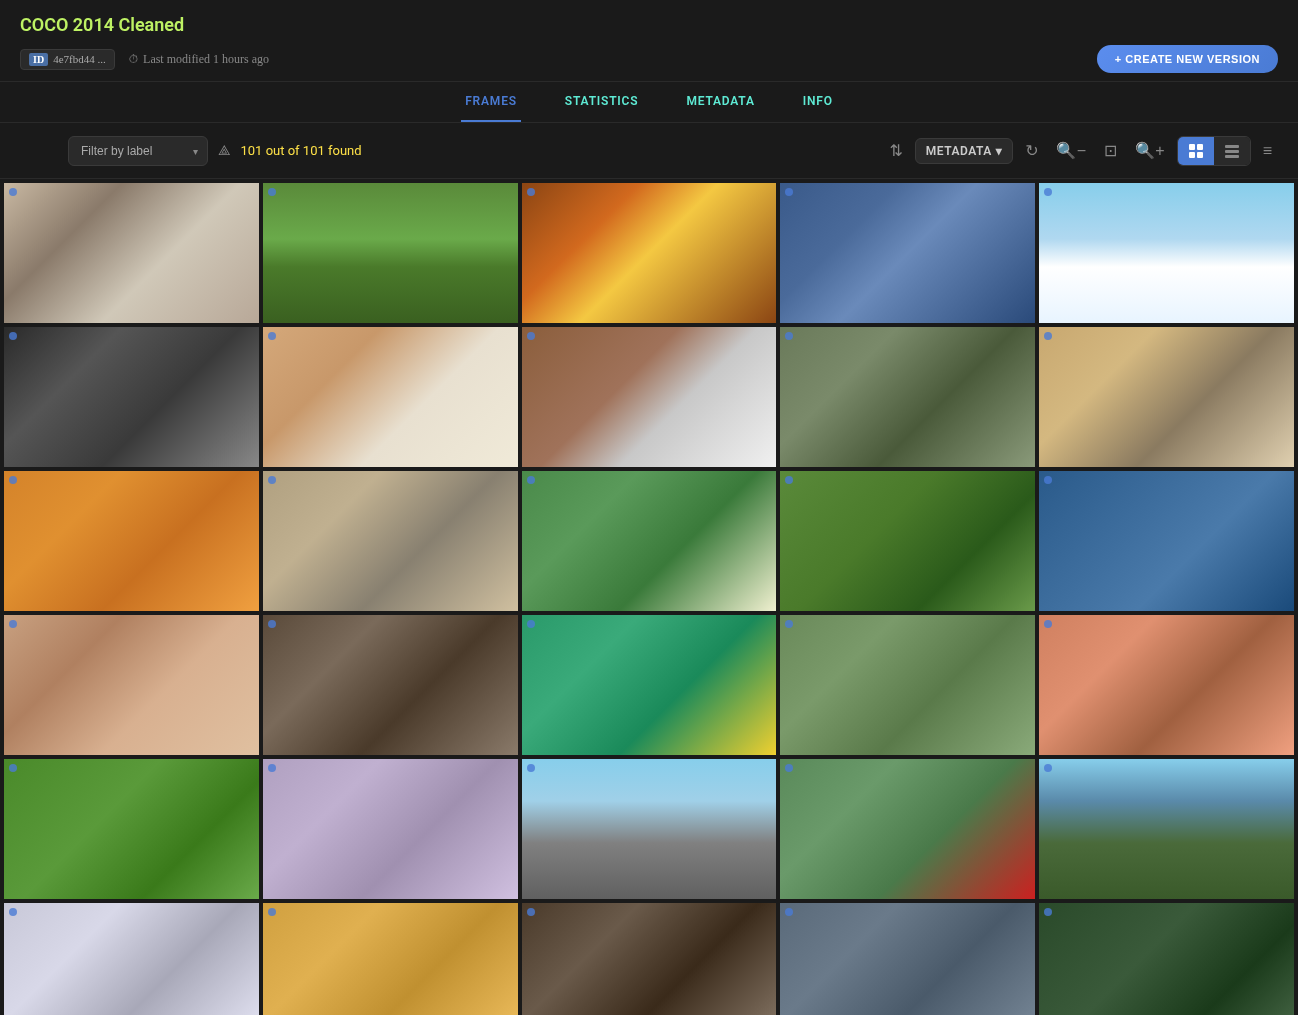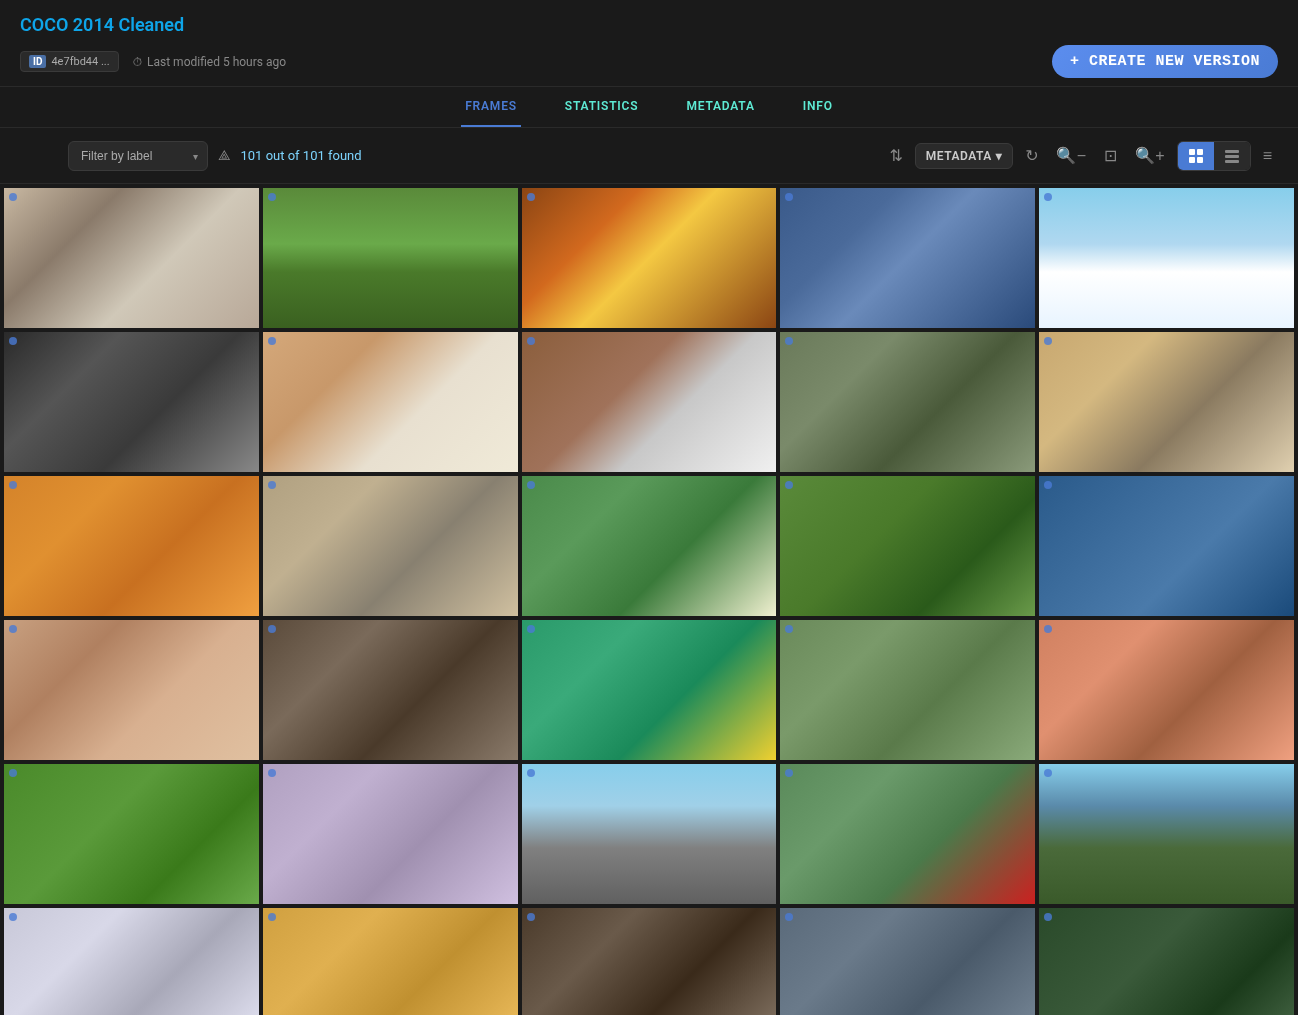--- a/index.html
+++ b/index.html
@@ -14,32 +14,33 @@
     }
 
     
     .header {
       padding: 14px 20px 8px 20px;
       border-bottom: 1px solid #2a2a2a;
     }
     .project-title {
       font-size: 18px;
       font-weight: 600;
-      color: #0ea5e9;
+      color: #bef264;
       margin-bottom: 10px;
     }
     .header-meta {
       display: flex;
       align-items: center;
       justify-content: space-between;
     }
     .header-left {
       display: flex;
       align-items: center;
       gap: 14px;
+      font-family: Liberation Serif, serif;
     }
     .id-badge {
       display: flex;
       align-items: center;
       gap: 5px;
       background: #2a2a2a;
       border: 1px solid #3a3a3a;
       border-radius: 4px;
       padding: 3px 8px;
       font-size: 11px;
@@ -59,28 +60,27 @@
       gap: 5px;
       color: #888;
       font-size: 12px;
     }
     .create-btn {
       background: linear-gradient(135deg, #5b8dee, #4a7bd4);
       color: white;
       border: none;
       border-radius: 20px;
       padding: 8px 18px;
-      font-size: 15px;
+      font-size: 11px;
       font-weight: 600;
       cursor: pointer;
       display: flex;
       align-items: center;
       gap: 6px;
       letter-spacing: 0.5px;
-      font-family: Liberation Mono, monospace;
     }
 
     
     .tabs {
       display: flex;
       align-items: flex-end;
       justify-content: center;
       gap: 40px;
       padding: 0 20px;
       border-bottom: 1px solid #2a2a2a;
@@ -132,21 +132,21 @@
       color: #888;
       pointer-events: none;
       font-size: 10px;
     }
     .filter-icon {
       color: #888;
       font-size: 14px;
       cursor: pointer;
     }
     .found-count {
-      color: #7dd3fc;
+      color: #fde047;
       font-size: 13px;
       flex: 1;
     }
     .toolbar-right {
       display: flex;
       align-items: center;
       gap: 6px;
     }
     .toolbar-btn {
       background: transparent;
@@ -270,21 +270,21 @@
 <div class="header">
   <div class="project-title">COCO 2014 Cleaned</div>
   <div class="header-meta">
     <div class="header-left">
       <div class="id-badge">
         <span class="id-label">ID</span>
         <span>4e7fbd44 ...</span>
       </div>
       <div class="last-modified">
         <span>⏱</span>
-        <span>Last modified 5 hours ago</span>
+        <span>Last modified 1 hours ago</span>
       </div>
     </div>
     <button class="create-btn">+ CREATE NEW VERSION</button>
   </div>
 </div>
 
 <div class="tabs">
   <div class="tab active">FRAMES</div>
   <div class="tab">STATISTICS</div>
   <div class="tab">METADATA</div>

